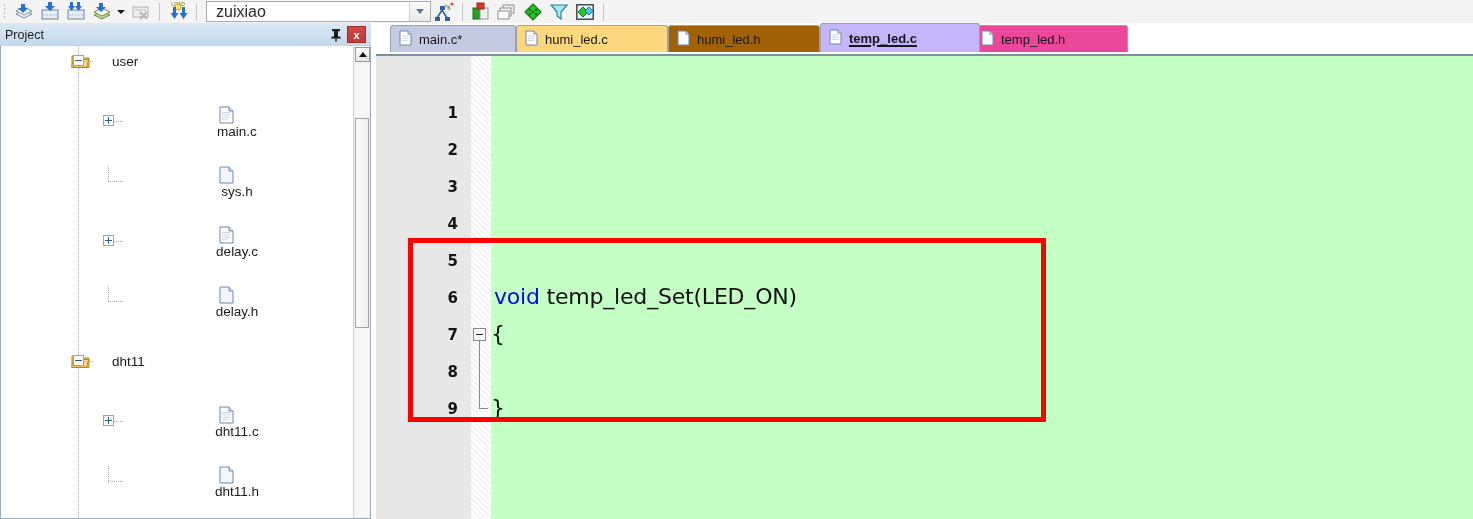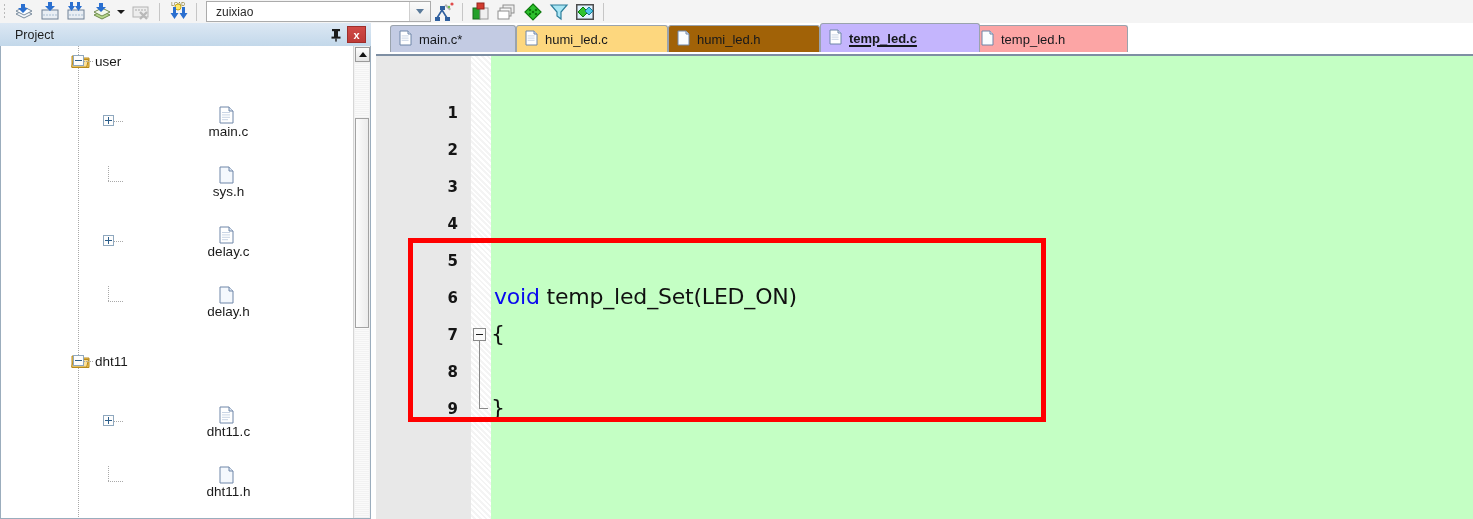--- a/index.html
+++ b/index.html
@@ -68,21 +68,21 @@
     margin-left: 4px;
     background: #ffffff;
     border: 1px solid #ababab;
     display: flex;
     align-items: center;
     box-sizing: border-box;
   }
   #combo .combo-text {
     flex: 1;
     padding-left: 9px;
-    font-size: 12px;
+    font-size: 16px;
     color: #2b2b2b;
     white-space: nowrap;
     overflow: hidden;
   }
   #combo .combo-btn {
     width: 20px; height: 19px;
     background: linear-gradient(#fbfbfb, #eaeaea);
     border-left: 1px solid #cfcfcf;
     display: flex; align-items: center; justify-content: center;
   }
@@ -105,21 +105,21 @@
     position: relative;
     height: 23px;
     background: linear-gradient(#dce8f4, #c3d8ea);
     border-bottom: 1px solid #a9c0d4;
     display: flex;
     align-items: center;
   }
   #project-header .ph-title {
     font-size: 12.5px;
     color: #1d1d1d;
-    padding-left: 15px;
+    padding-left: 5px;
     font-weight: 500;
   }
   #project-header .ph-spacer { flex: 1; }
   .pin-btn {
     width: 18px; height: 19px;
     display: flex; align-items: center; justify-content: center;
     margin-right: 2px;
   }
   .close-btn {
     width: 19px; height: 17px;
@@ -153,21 +153,21 @@
   .tnode {
     position: relative;
     height: 30px;
     display: flex;
     align-items: center;
     white-space: nowrap;
   }
   .tnode .tlabel {
     font-size: 13.5px;
     color: #1a1a1a;
-    margin-left: 5px;
+    margin-left: 22px;
   }
   .depth1 { padding-left: 70px; }
   .depth2 { padding-left: 100px; flex-direction: column; }
 
   .toggle {
     position: absolute;
     width: 11px; height: 11px;
     border: 1px solid #8fa8be;
     background: #fdfdfd;
     box-sizing: border-box;
@@ -723,21 +723,21 @@
               <g fill="#c9d4e4">
                 <rect x="2.6" y="5.4" width="7" height="1"></rect>
                 <rect x="2.6" y="7.6" width="7" height="1"></rect>
                 <rect x="2.6" y="9.8" width="7" height="1"></rect>
               </g>
             </svg>
         </span>
         <span class="tab-label">temp_led.c</span>
       </div>
 
-      <div class="tab" style="left:596px;width:156px;background:#fca5a5">
+      <div class="tab" style="left:596px;width:156px;background:#ec4899">
         <span class="tab-file-ico">
           <svg width="13" height="16" viewBox="0 0 13 16">
               <path d="M1 1 h8 l3 3 v11 h-11 z" fill="#fafdff" stroke="#6f86a8"></path>
               <path d="M9 1 v3 h3" fill="#dde6f2" stroke="#6f86a8"></path>
             </svg>
         </span>
         <span class="tab-label">temp_led.h</span>
       </div>
     </div>
 

